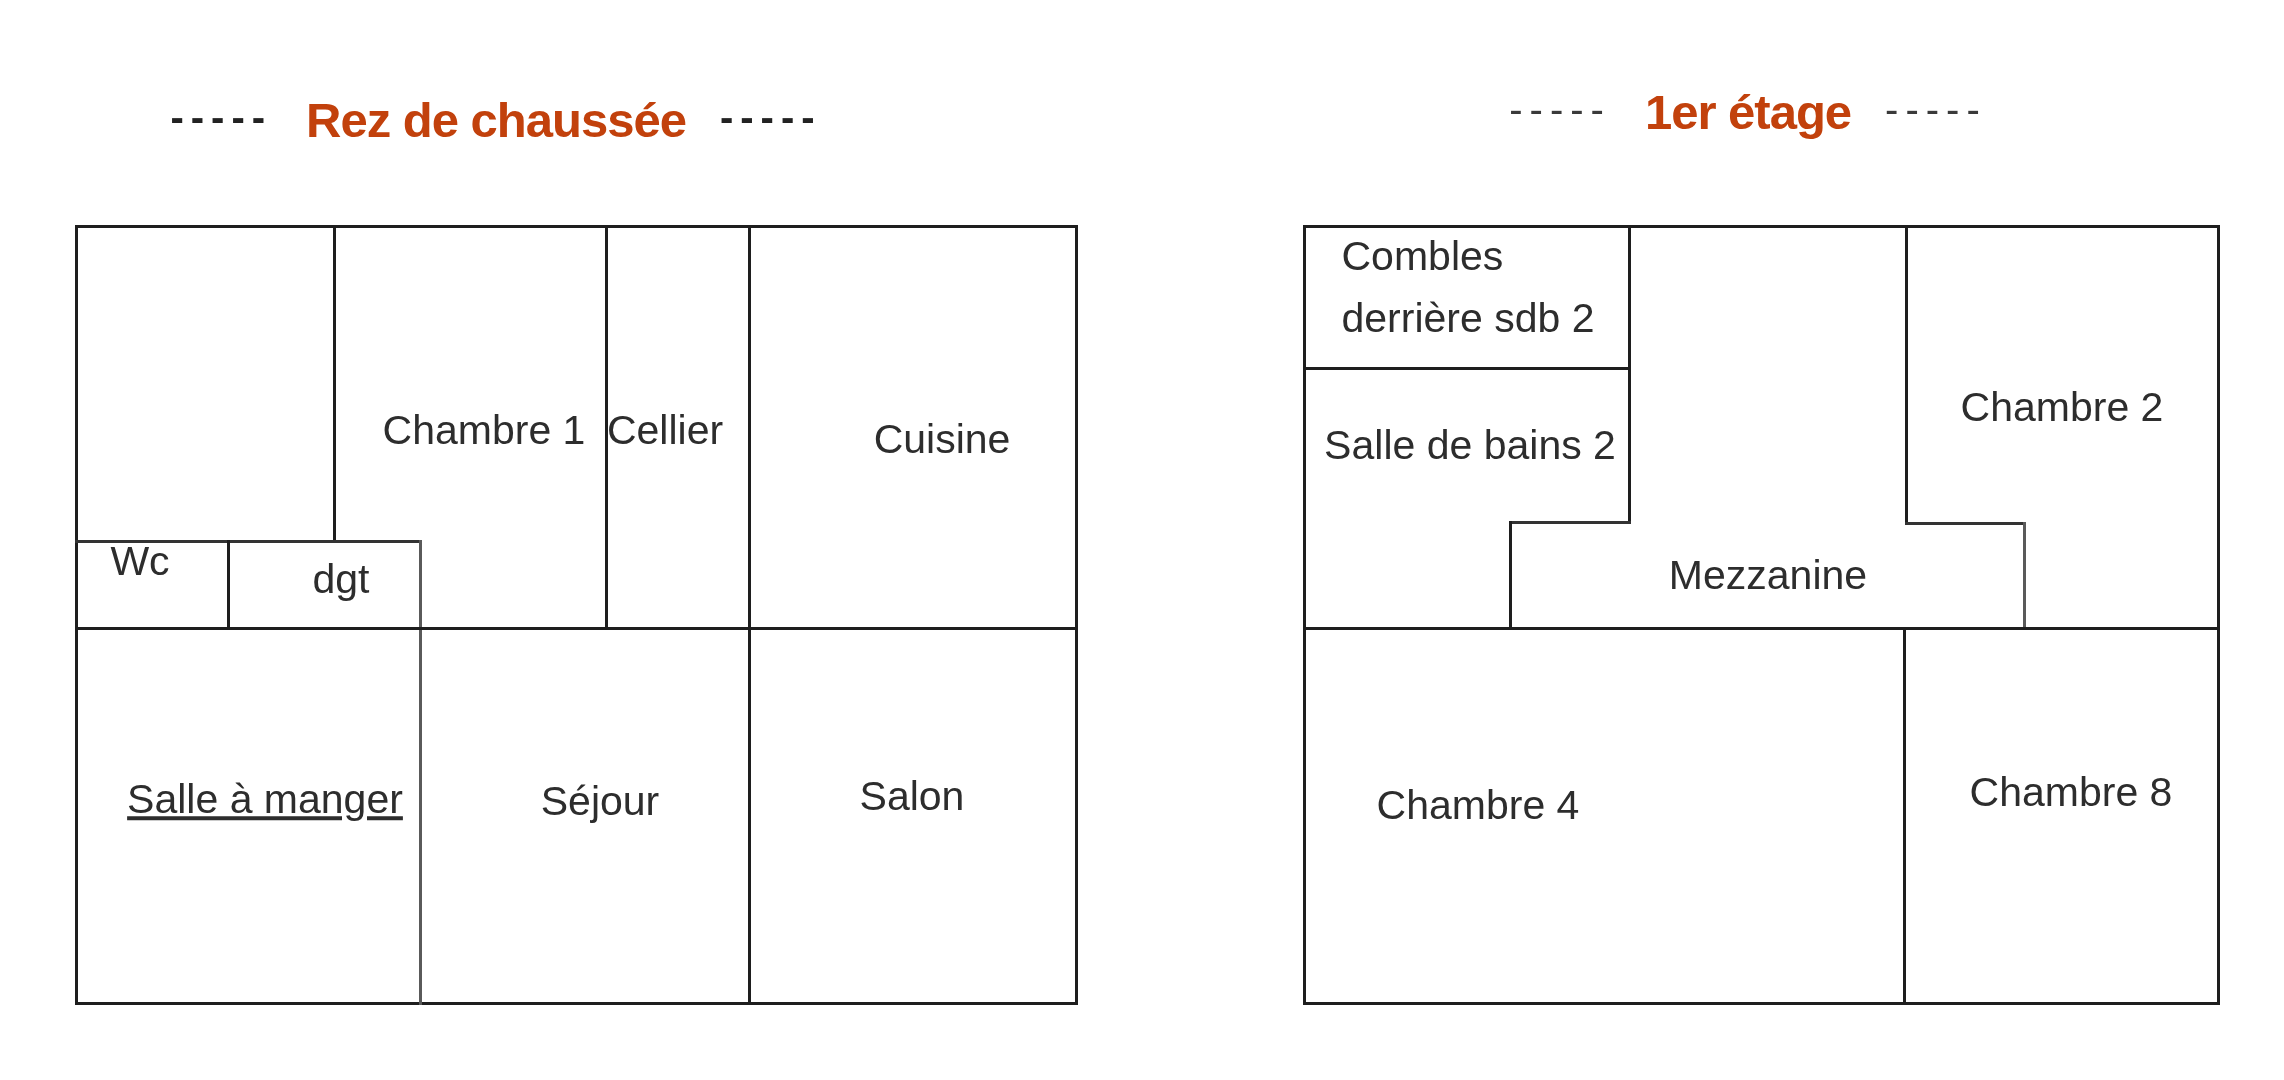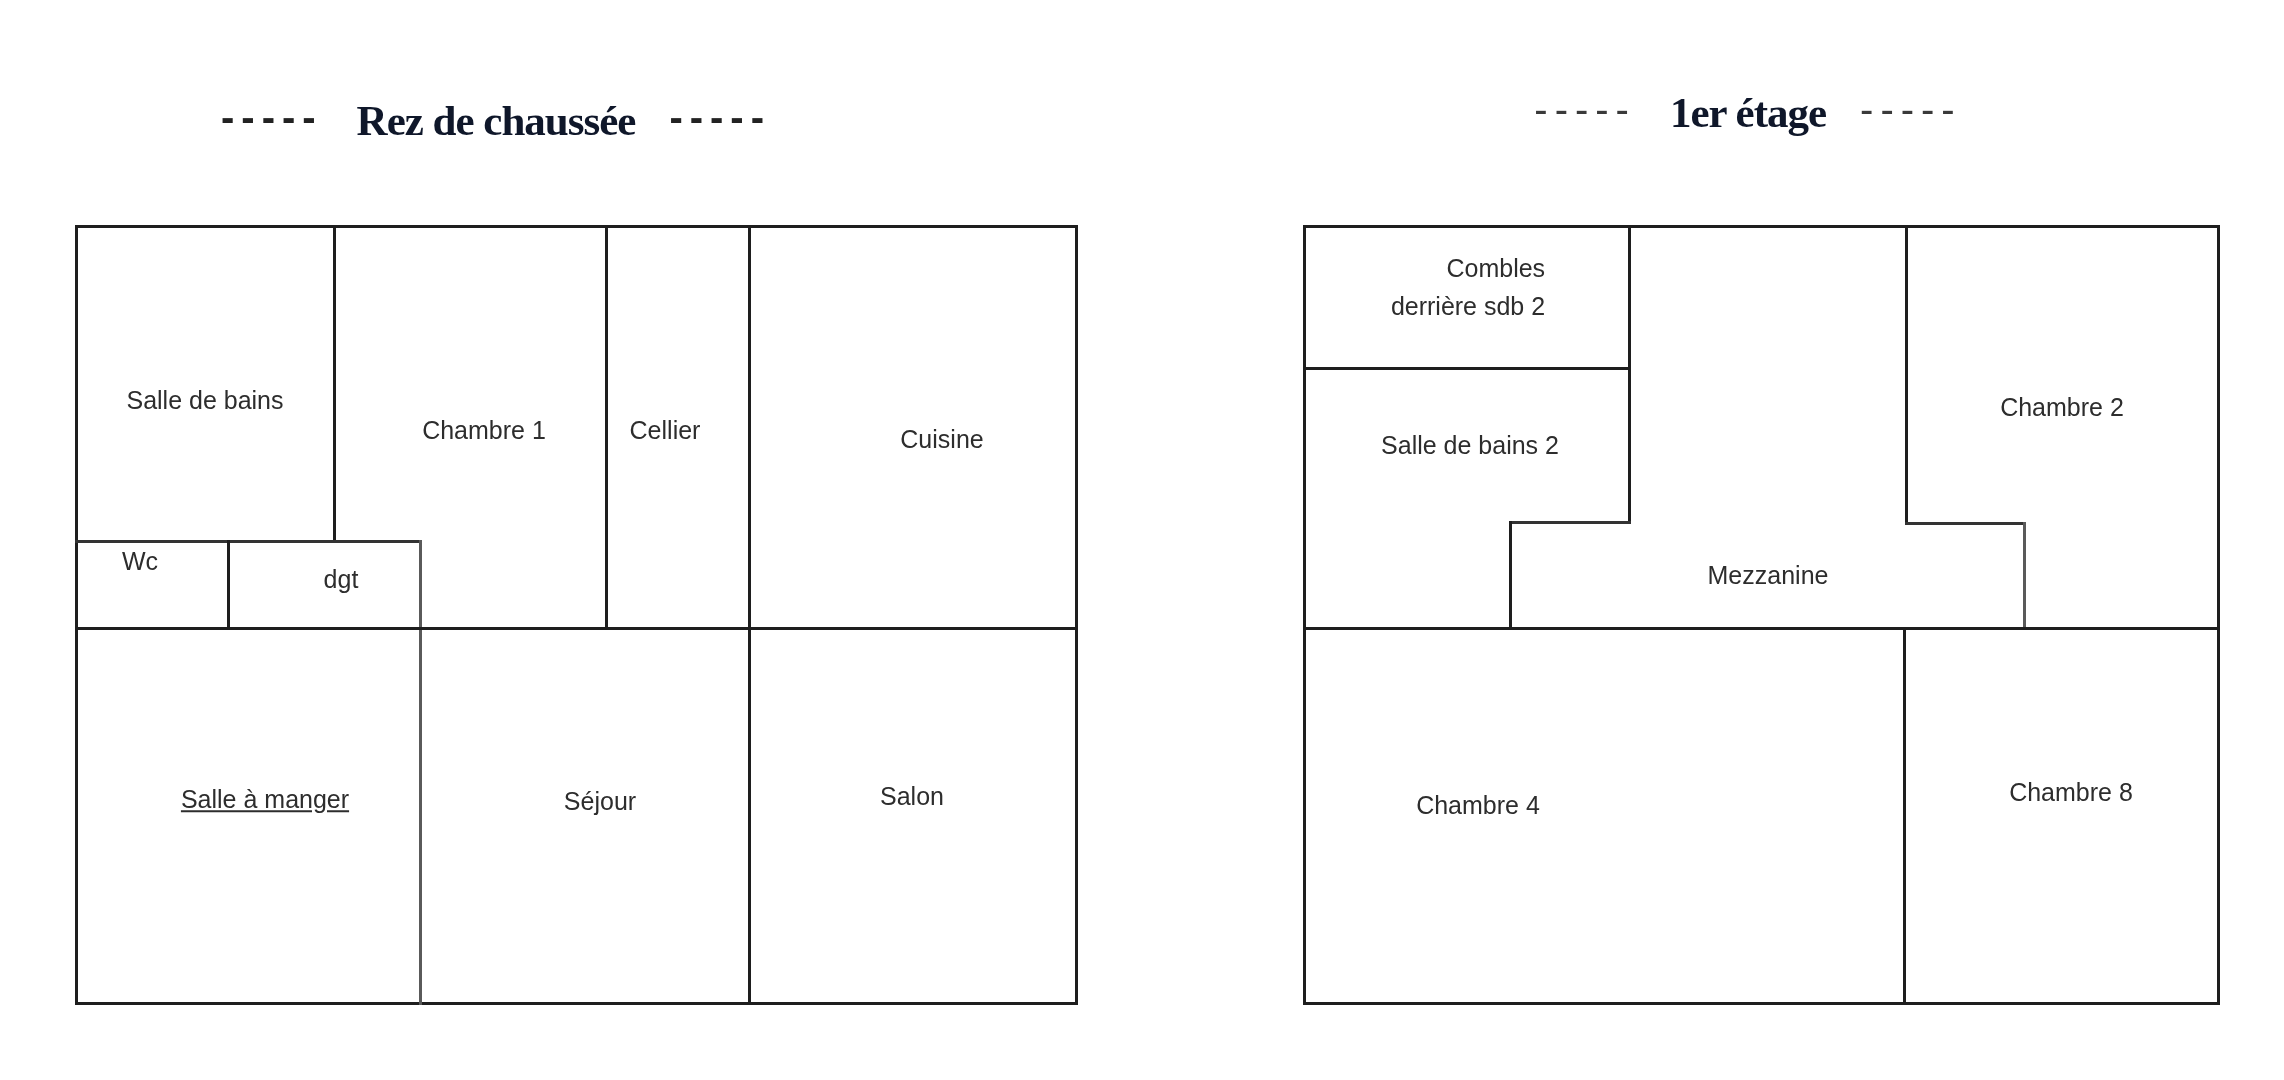--- a/index.html
+++ b/index.html
@@ -19,25 +19,24 @@
   .plan-title {
     position: absolute;
     display: flex;
     align-items: center;
     gap: 34px;
     transform: translate(-50%, -50%);
     white-space: nowrap;
     color: #161616;
   }
   .plan-title .title-text {
-    font-size: 43px;
+    font-size: 49px;
     font-weight: bold;
     letter-spacing: -1px;
-    color: #0f172a;
-    font-family: Liberation Serif, serif;
+    color: #c2410c;
   }
   .plan-title .dashes {
     font-size: 40px;
     font-weight: bold;
     letter-spacing: 7px;
     color: #222222;
     position: relative;
     top: -3px;
   }
   .plan-title .dashes.soft { font-weight: normal; color: #3a3a3a; }
@@ -51,24 +50,24 @@
   .wall {
     position: absolute;
     background: #1e1e1e;
   }
   .wall--soft { background: #5a5a5a; }
   .wall--mid  { background: #333333; }
   
   .room-label {
     position: absolute;
     transform: translate(-50%, -50%);
-    font-size: 25px;
+    font-size: 41px;
     color: #2d2d2d;
     white-space: nowrap;
-    text-align: right;
+    text-align: left;
     line-height: 1.5;
   }
 </style>
 </head>
 <body>
 
 <div id="canvas">
 
   <div class="plan-title" style="left:496px; top:120px;">
     <span class="dashes">-----</span>
@@ -85,21 +84,20 @@
   <div class="outer-wall" style="left:75px; top:225px; width:1003px; height:780px;"></div>
 
   <div class="wall" style="left:333px; top:225px; width:3px; height:315px;"></div>
   <div class="wall" style="left:605px; top:225px; width:3px; height:402px;"></div>
   <div class="wall" style="left:748px; top:225px; width:3px; height:780px;"></div>
   <div class="wall wall--mid" style="left:75px; top:540px; width:346px; height:3px;"></div>
   <div class="wall" style="left:227px; top:540px; width:3px; height:87px;"></div>
   <div class="wall wall--soft" style="left:419px; top:540px; width:3px; height:465px;"></div>
   <div class="wall" style="left:75px; top:627px; width:1003px; height:3px;"></div>
 
-  <div class="room-label" style="left:205px; top:401px;">Salle de bains</div>
   <div class="room-label" style="left:484px; top:431px;">Chambre 1</div>
   <div class="room-label" style="left:665px; top:431px;">Cellier</div>
   <div class="room-label" style="left:942px; top:440px;">Cuisine</div>
   <div class="room-label" style="left:140px; top:562px;">Wc</div>
   <div class="room-label" style="left:341px; top:580px;">dgt</div>
   <div class="room-label" style="left:265px; top:800px;text-decoration:underline;">Salle à manger</div>
   <div class="room-label" style="left:600px; top:802px;">Séjour</div>
   <div class="room-label" style="left:912px; top:797px;">Salon</div>
 
   <div class="outer-wall" style="left:1303px; top:225px; width:917px; height:780px;"></div>

